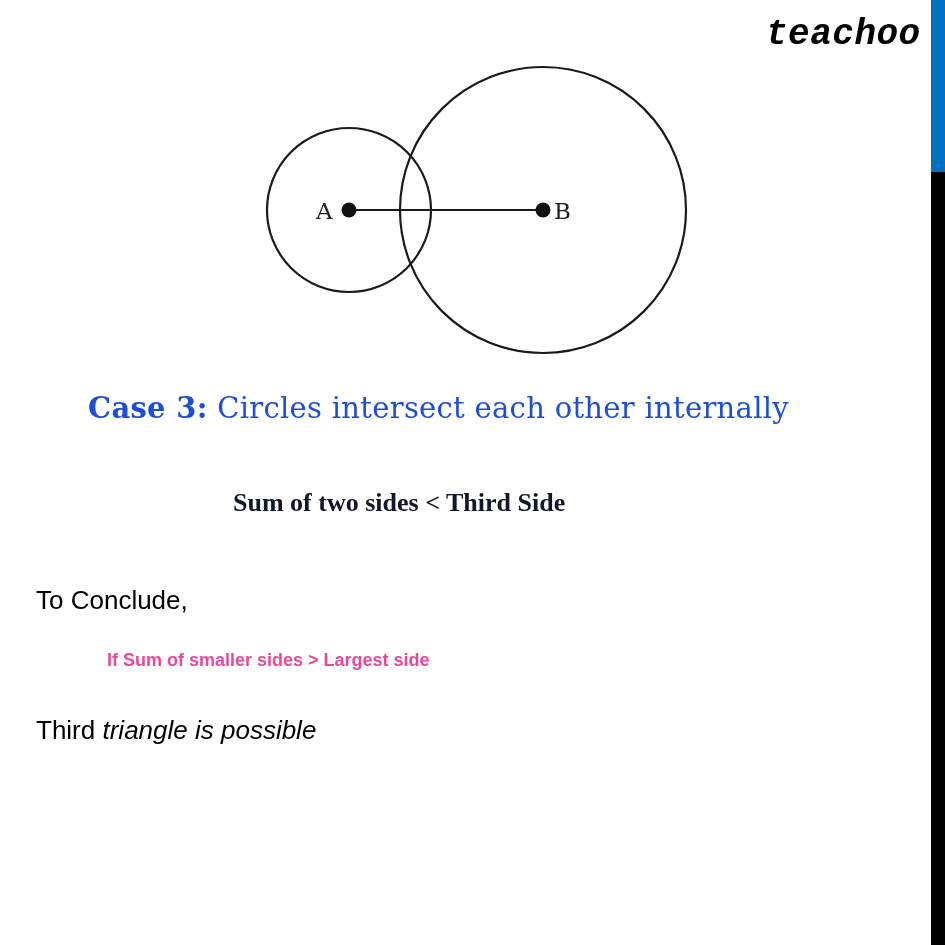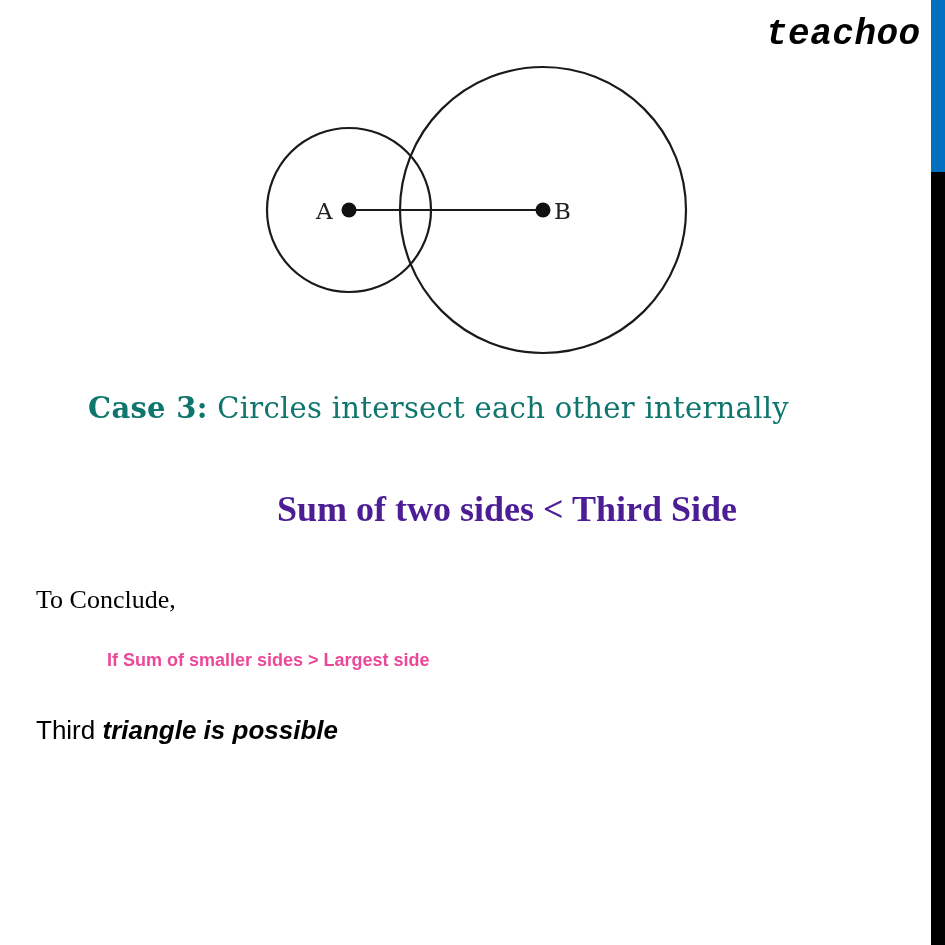--- a/index.html
+++ b/index.html
@@ -1,27 +1,27 @@
 <!DOCTYPE html>
 <html><head>
 <meta charset="utf-8">
 <style>
   html, body { margin:0; padding:0; }
   body { width:945px; height:945px; position:relative; background:#ffffff; overflow:hidden; }
   .sidebar-blue { position:absolute; left:931px; top:0; width:14px; height:172px; background:#0070c0; }
   .sidebar-black { position:absolute; left:931px; top:172px; width:14px; height:773px; background:#000000; }
   .logo { position:absolute; left:766px; top:14px; font-family:Liberation Mono, monospace; font-style:italic; font-weight:bold; font-size:36px; color:#000; letter-spacing:0.5px; }
   .diagram { position:absolute; left:0; top:0; }
-  .case-caption { position:absolute; left:88px; top:391px; font-family:"DejaVu Serif", serif; font-size:29px; color:#0f766e; white-space:nowrap; letter-spacing:0.3px; }
+  .case-caption { position:absolute; left:88px; top:391px; font-family:"DejaVu Serif", serif; font-size:29px; color:#1d4ed8; white-space:nowrap; letter-spacing:0.3px; }
   .case-caption .bold { font-weight:bold; }
-  .blue-heading { position:absolute; left:233px; top:488px; font-family:"Liberation Serif", serif; font-weight:bold; font-size:36px; color:#4c1d95; white-space:nowrap;margin-left:44px; }
-  .line1 { position:absolute; left:36px; top:585px; font-family:Liberation Serif, serif; font-size:26px; color:#000; white-space:nowrap; }
+  .blue-heading { position:absolute; left:233px; top:488px; font-family:"Liberation Serif", serif; font-weight:bold; font-size:26px; color:#0f172a; white-space:nowrap; }
+  .line1 { position:absolute; left:36px; top:585px; font-family:Liberation Sans, sans-serif; font-size:26px; color:#000; white-space:nowrap; }
   .line2 { position:absolute; left:107px; top:650px; font-family:"Liberation Sans", sans-serif; font-weight:bold; font-size:18px; color:#ec4899; white-space:nowrap; }
   .line3 { position:absolute; left:36px; top:715px; font-family:"Liberation Sans", sans-serif; font-size:26px; color:#000; white-space:nowrap; }
-  .line3 .em { font-weight:bold; font-style:italic;margin-top:9px; }
+  .line3 .em { font-weight:normal; font-style:italic;margin-top:9px; }
 </style>
 </head>
 <body>
 
 <div class="sidebar-blue"></div>
 <div class="sidebar-black"></div>
 
 <div class="logo">teachoo</div>
 
 <svg class="diagram" width="945" height="380" viewBox="0 0 945 380">

